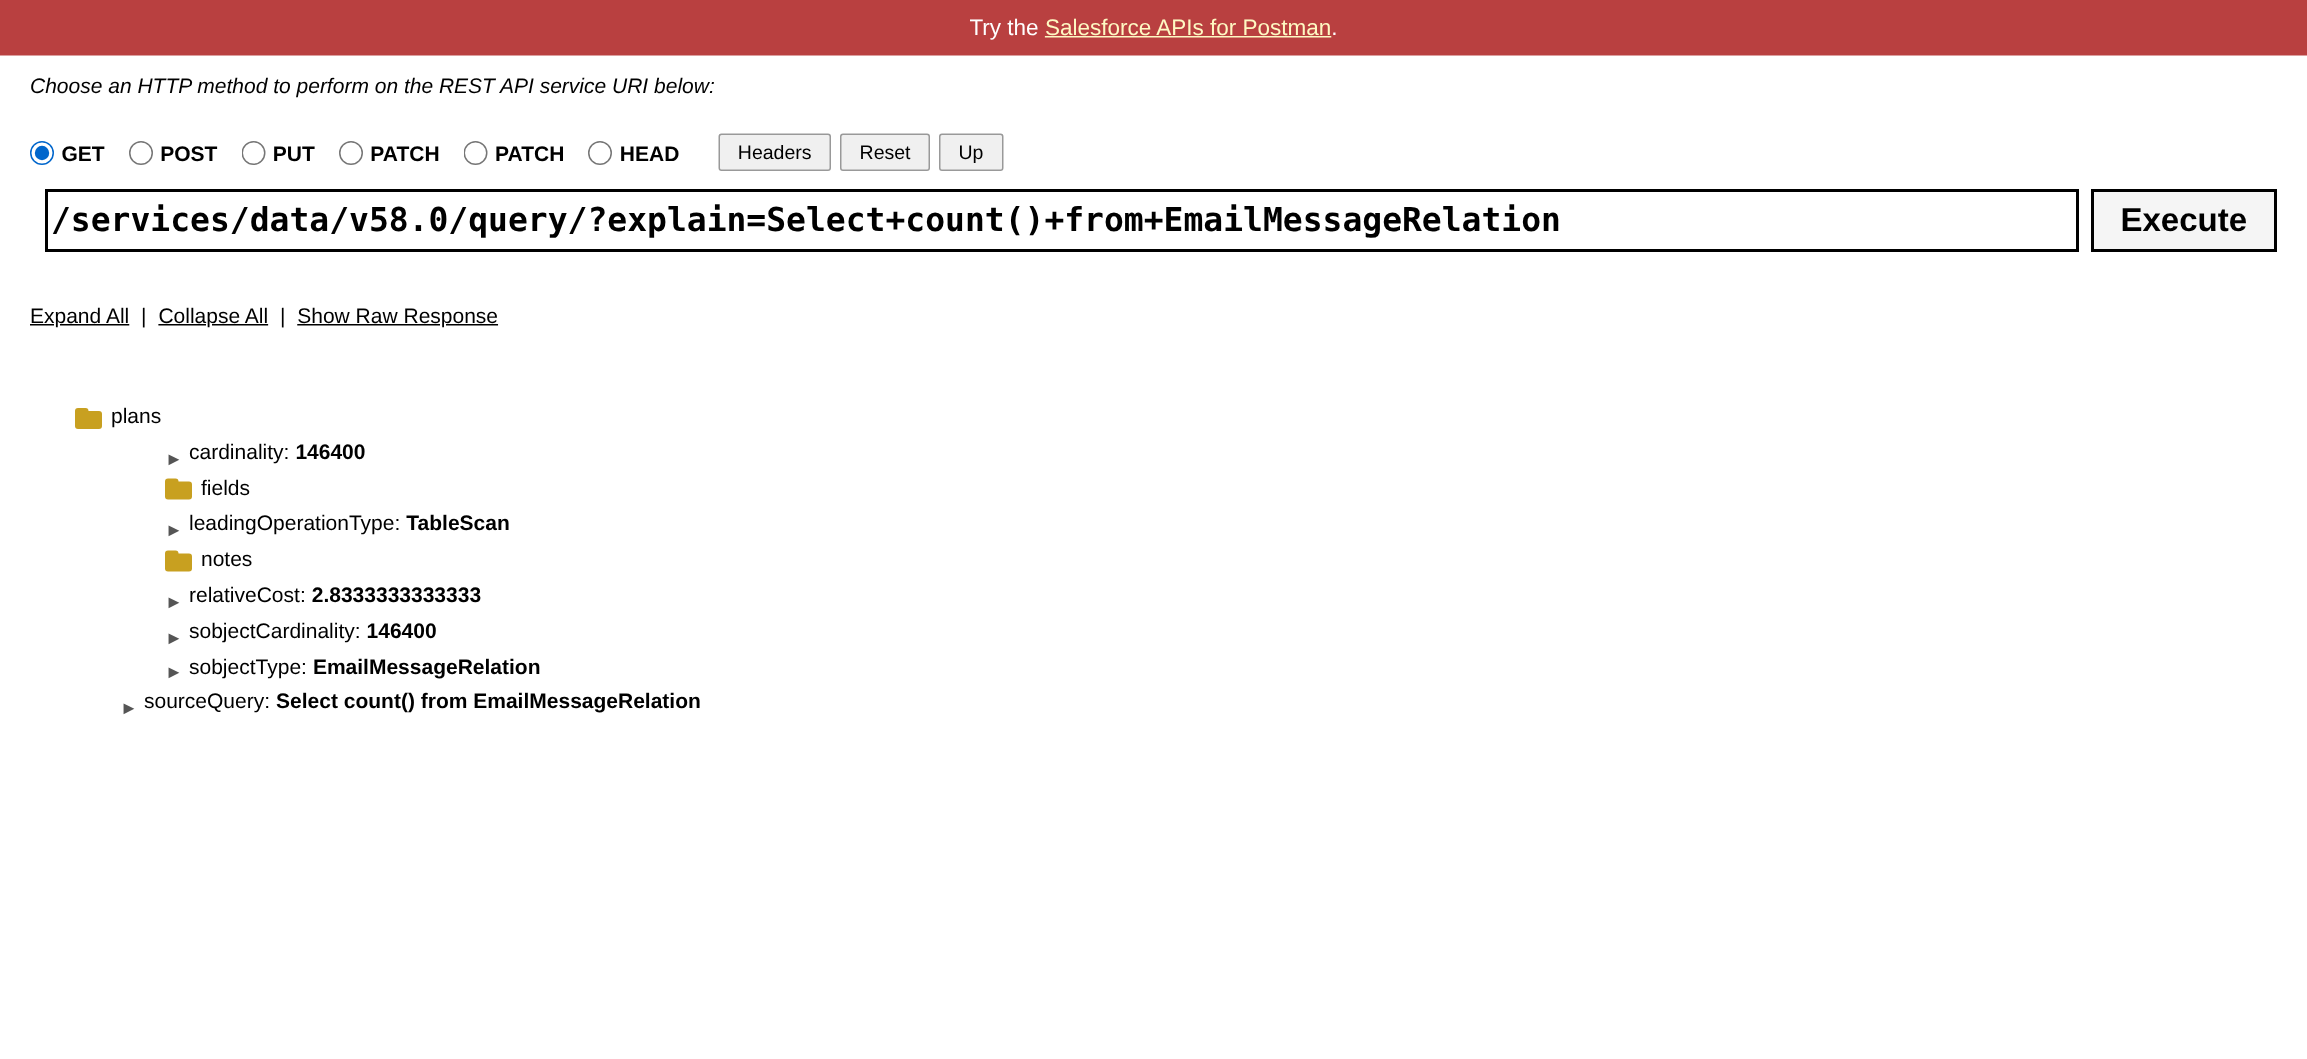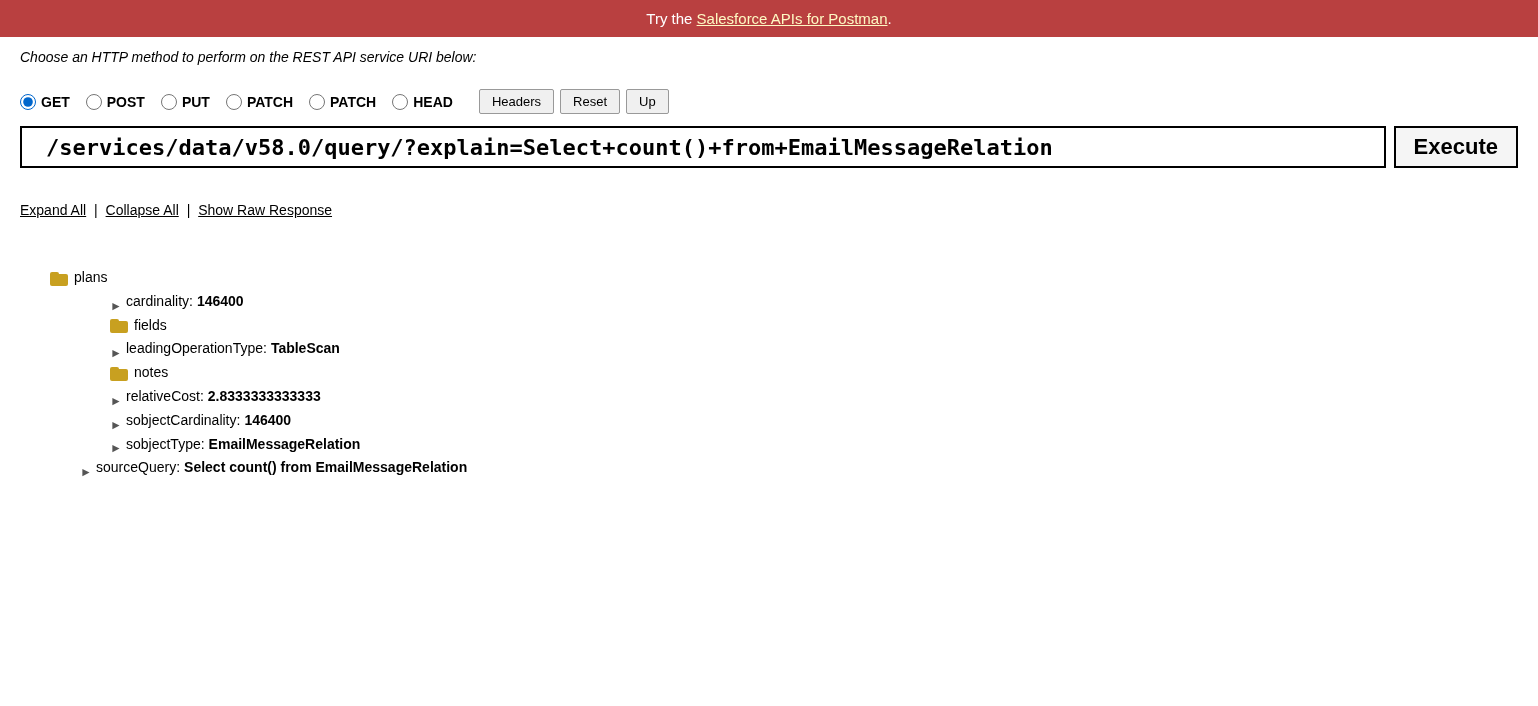--- a/index.html
+++ b/index.html
@@ -79,23 +79,24 @@
       margin-bottom: 12px;
       gap: 8px;
     }
 
     .uri-input {
       flex: 1;
       font-size: 22px;
       font-weight: bold;
       font-family: monospace;
       border: 2px solid #000;
-      padding: 6px 24px;
+      padding: 6px 2px;
       overflow: hidden;
       white-space: nowrap;
+      margin-left: 10px;
     }
 
     .execute-btn {
       border: 2px solid #000;
       background: #f5f5f5;
       font-size: 22px;
       font-weight: bold;
       padding: 6px 18px;
       cursor: pointer;
       white-space: nowrap;

